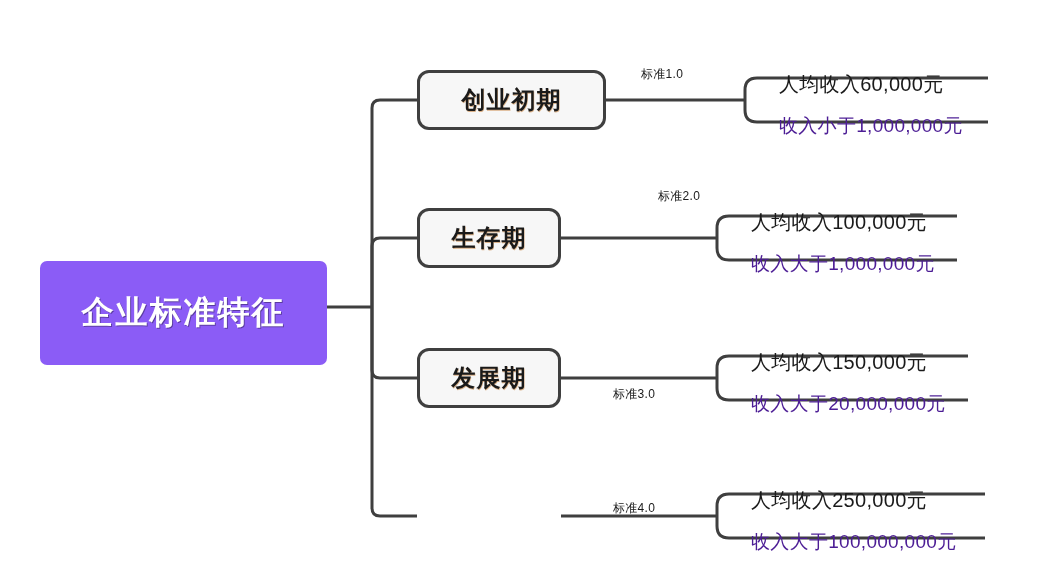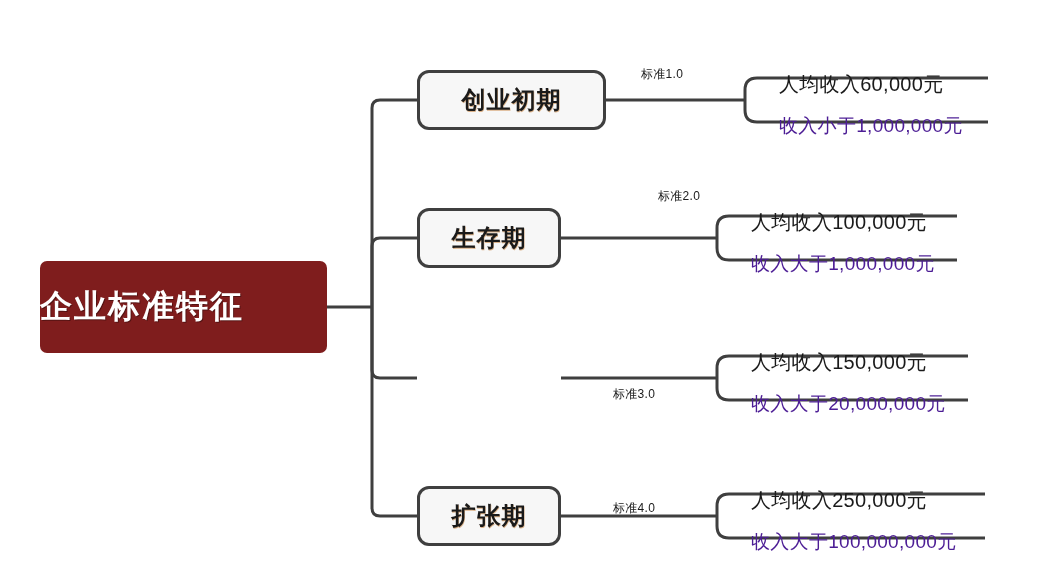--- a/index.html
+++ b/index.html
@@ -25,26 +25,26 @@
     height: 583px;
     pointer-events: none;
   }
 
   
   .root-node {
     position: absolute;
     left: 40px;
     top: 261px;
     width: 287px;
-    height: 92px;
-    background: #7f1d1d;
+    height: 104px;
+    background: #8b5cf6;
     border-radius: 7px;
     display: flex;
     align-items: center;
-    justify-content: flex-start;
+    justify-content: center;
     box-sizing: border-box;
   }
   .root-label {
     color: #ffffff;
     font-size: 32px;
     font-weight: bold;
     letter-spacing: 2px;
     text-shadow: 1px 1px 0 rgba(0,0,0,0.35);
     white-space: nowrap;
   }
@@ -147,28 +147,28 @@
 
   <div class="branch-node" style="left:417px; top:208px; width:144px;">
     <span class="branch-label">生存期</span>
   </div>
   <div class="std-label" style="left:613px; top:188px;margin-left:45px;">标准2.0</div>
   <div class="leaf-group" style="left:717px; top:238px;">
     <span class="leaf-top-text">人均收入100,000元</span>
     <span class="leaf-bottom-text">收入大于1,000,000元</span>
   </div>
 
+  <div class="branch-node" style="left:417px; top:348px; width:144px;">
+    <span class="branch-label">发展期</span>
+  </div>
   <div class="std-label" style="left:613px; top:344px;margin-top:42px;">标准3.0</div>
   <div class="leaf-group" style="left:717px; top:378px;">
     <span class="leaf-top-text">人均收入150,000元</span>
     <span class="leaf-bottom-text">收入大于20,000,000元</span>
   </div>
 
-  <div class="branch-node" style="left:417px; top:486px; width:144px;">
-    <span class="branch-label">扩张期</span>
-  </div>
   <div class="std-label" style="left:613px; top:500px;">标准4.0</div>
   <div class="leaf-group" style="left:717px; top:516px;">
     <span class="leaf-top-text">人均收入250,000元</span>
     <span class="leaf-bottom-text">收入大于100,000,000元</span>
   </div>
 
 </div>
 
 </body></html>

